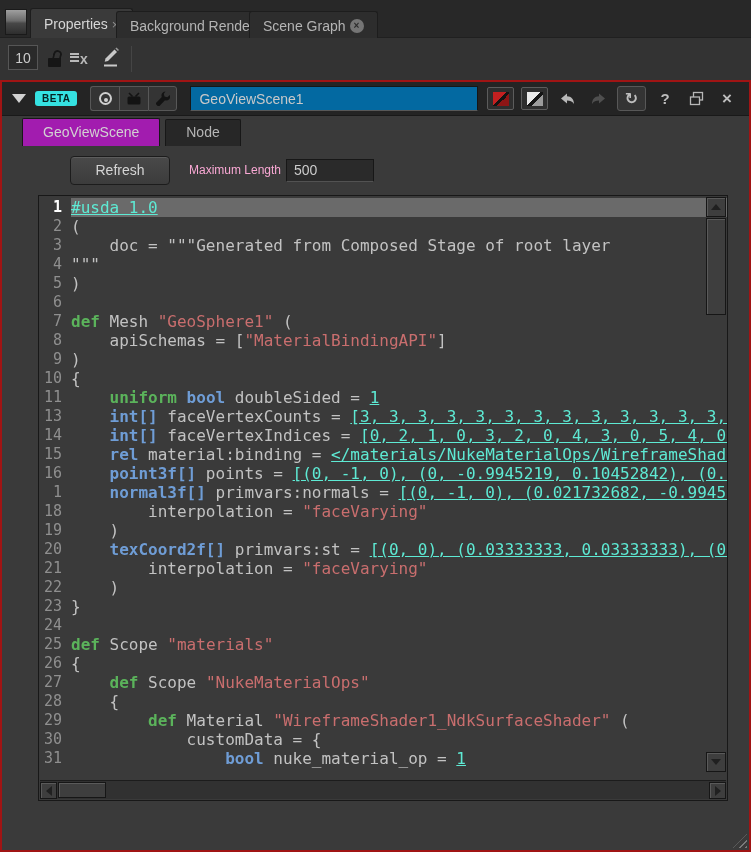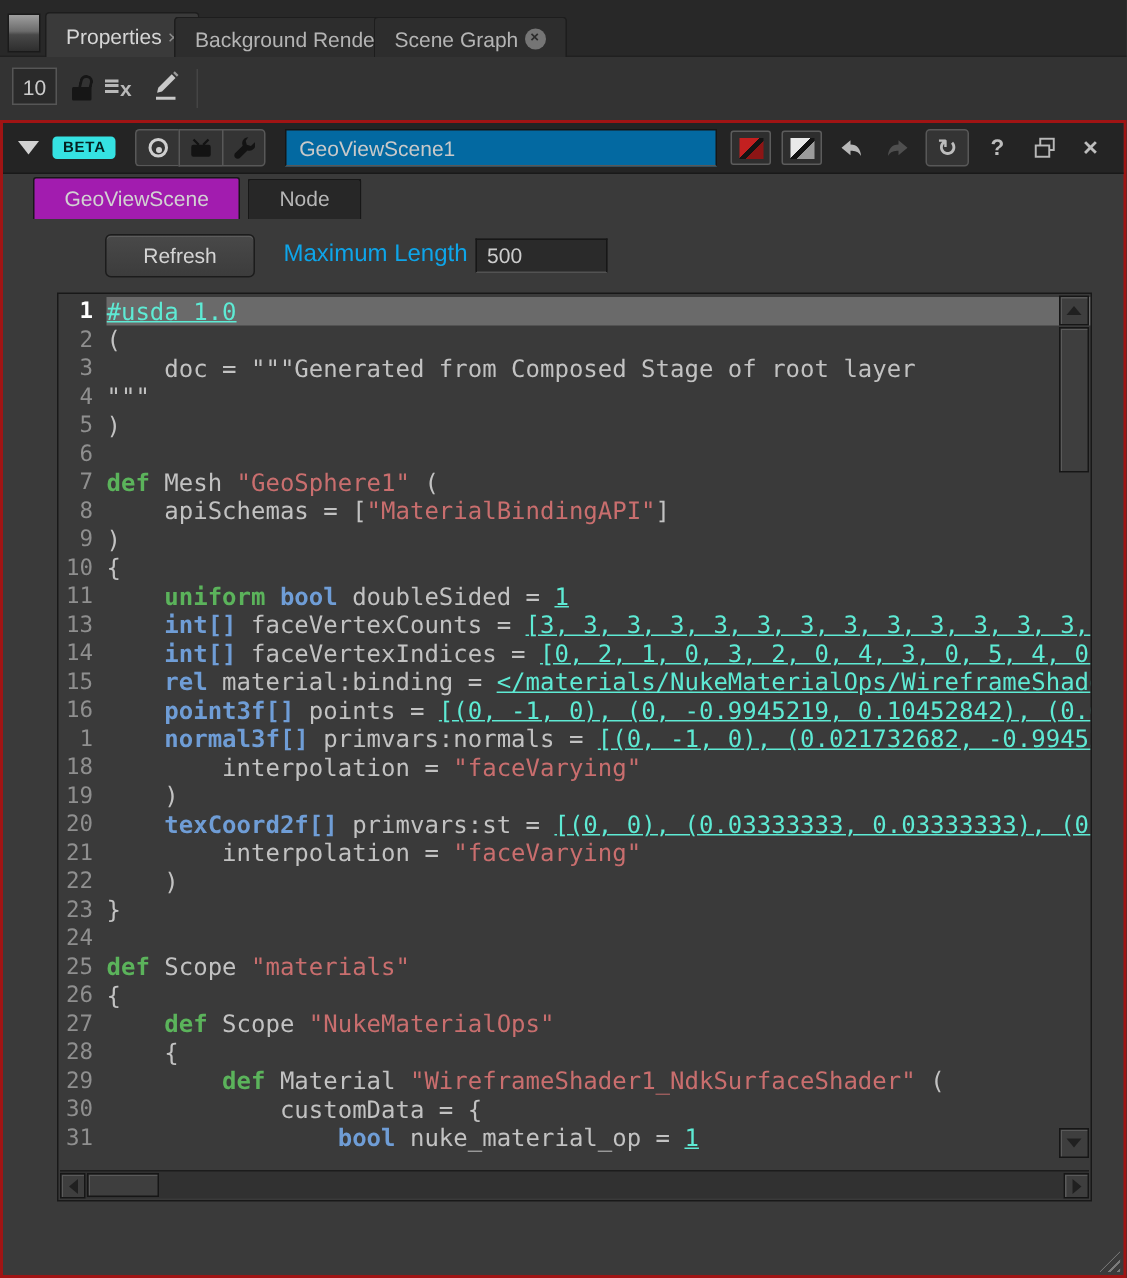--- a/index.html
+++ b/index.html
@@ -54,21 +54,21 @@
   .glyph{color:#bdbdbd;font-size:15px;font-weight:bold;line-height:1;}
   
   .ptabs{position:absolute;left:8px;top:35px;height:29px;display:flex;align-items:flex-end;gap:5px;}
   .ptab{font-size:14px;padding:5px 20px 6px 20px;border:1px solid #171717;border-bottom:none;border-radius:2px 2px 0 0;}
   .ptab.active{background:#a21caf;color:#d2d2d2;margin-left:12px;}
   .ptab.inactive{background:#272727;color:#b6b6b6;padding-top:4px;}
   
   .pcontrols{position:absolute;left:0;top:64px;right:0;height:48px;display:flex;align-items:center;margin-left:40px;}
   .refresh{margin-left:28px;width:100px;height:29px;background:linear-gradient(#494949,#3c3c3c);
     border:1px solid #1c1c1c;border-radius:4px;color:#d4d4d4;font-size:14px;box-shadow:inset 0 1px 0 #5d5d5d;}
-  .mlabel{margin-left:19px;color:#0ea5e9;font-size:16px;}
+  .mlabel{margin-left:19px;color:#f9a8d4;font-size:12px;}
   .mlinput{margin-left:5px;width:88px;height:23px;background:#2a2a2a;border:1px solid #171717;
     border-bottom-color:#525252;color:#cccccc;font-size:14px;padding:0 7px;}
   
   .editor{position:absolute;left:36px;top:113px;width:690px;height:606px;background:#3a3a3a;
     border:1px solid #181818;overflow:hidden;}
   .codewrap{position:absolute;left:0;top:2px;right:0;bottom:0;}
   .cl{display:flex;height:19px;font-family:"DejaVu Sans Mono",monospace;font-size:16px;line-height:19px;white-space:pre;}
   .ln{flex:0 0 32px;text-align:right;padding-right:9px;color:#8f8f8f;font-size:15px;}
   .code{flex:1;overflow:hidden;color:#c2c2c2;}
   .cl.hl .code{background:#6a6a6a;}

